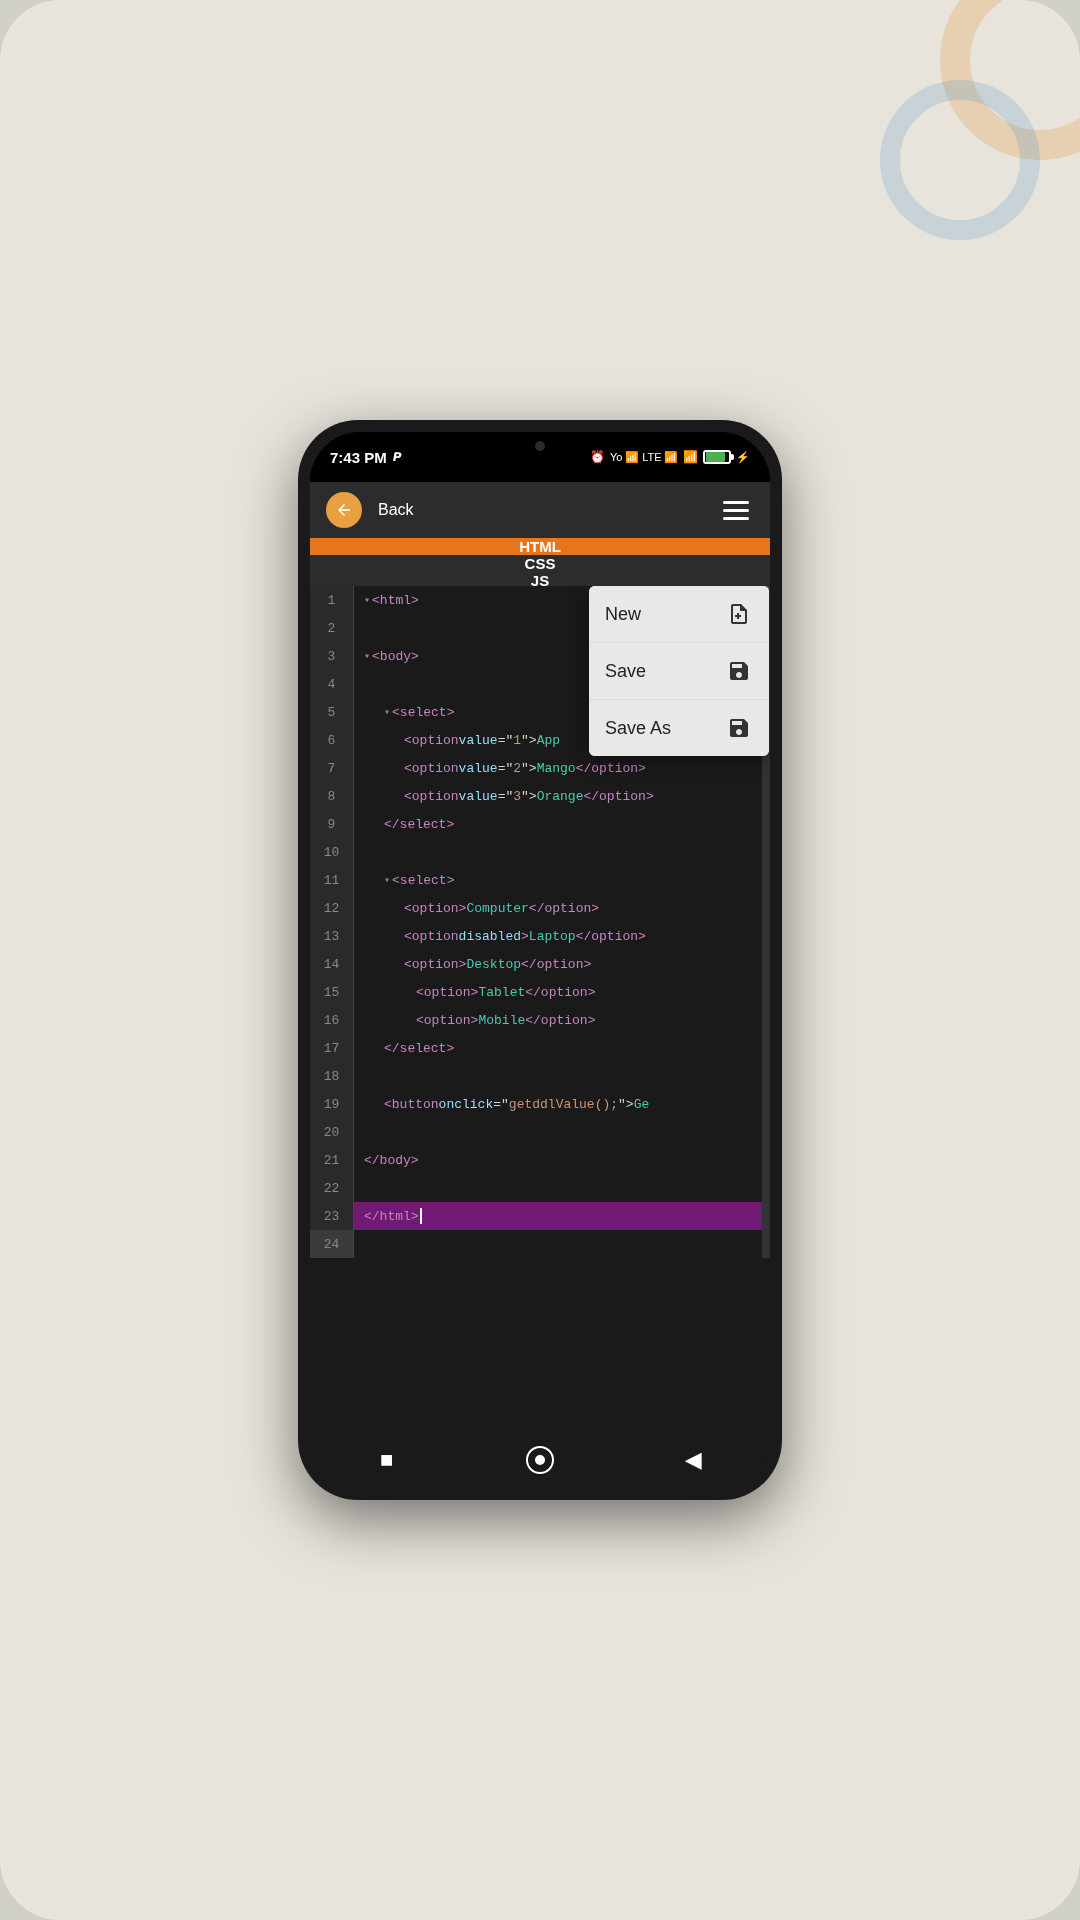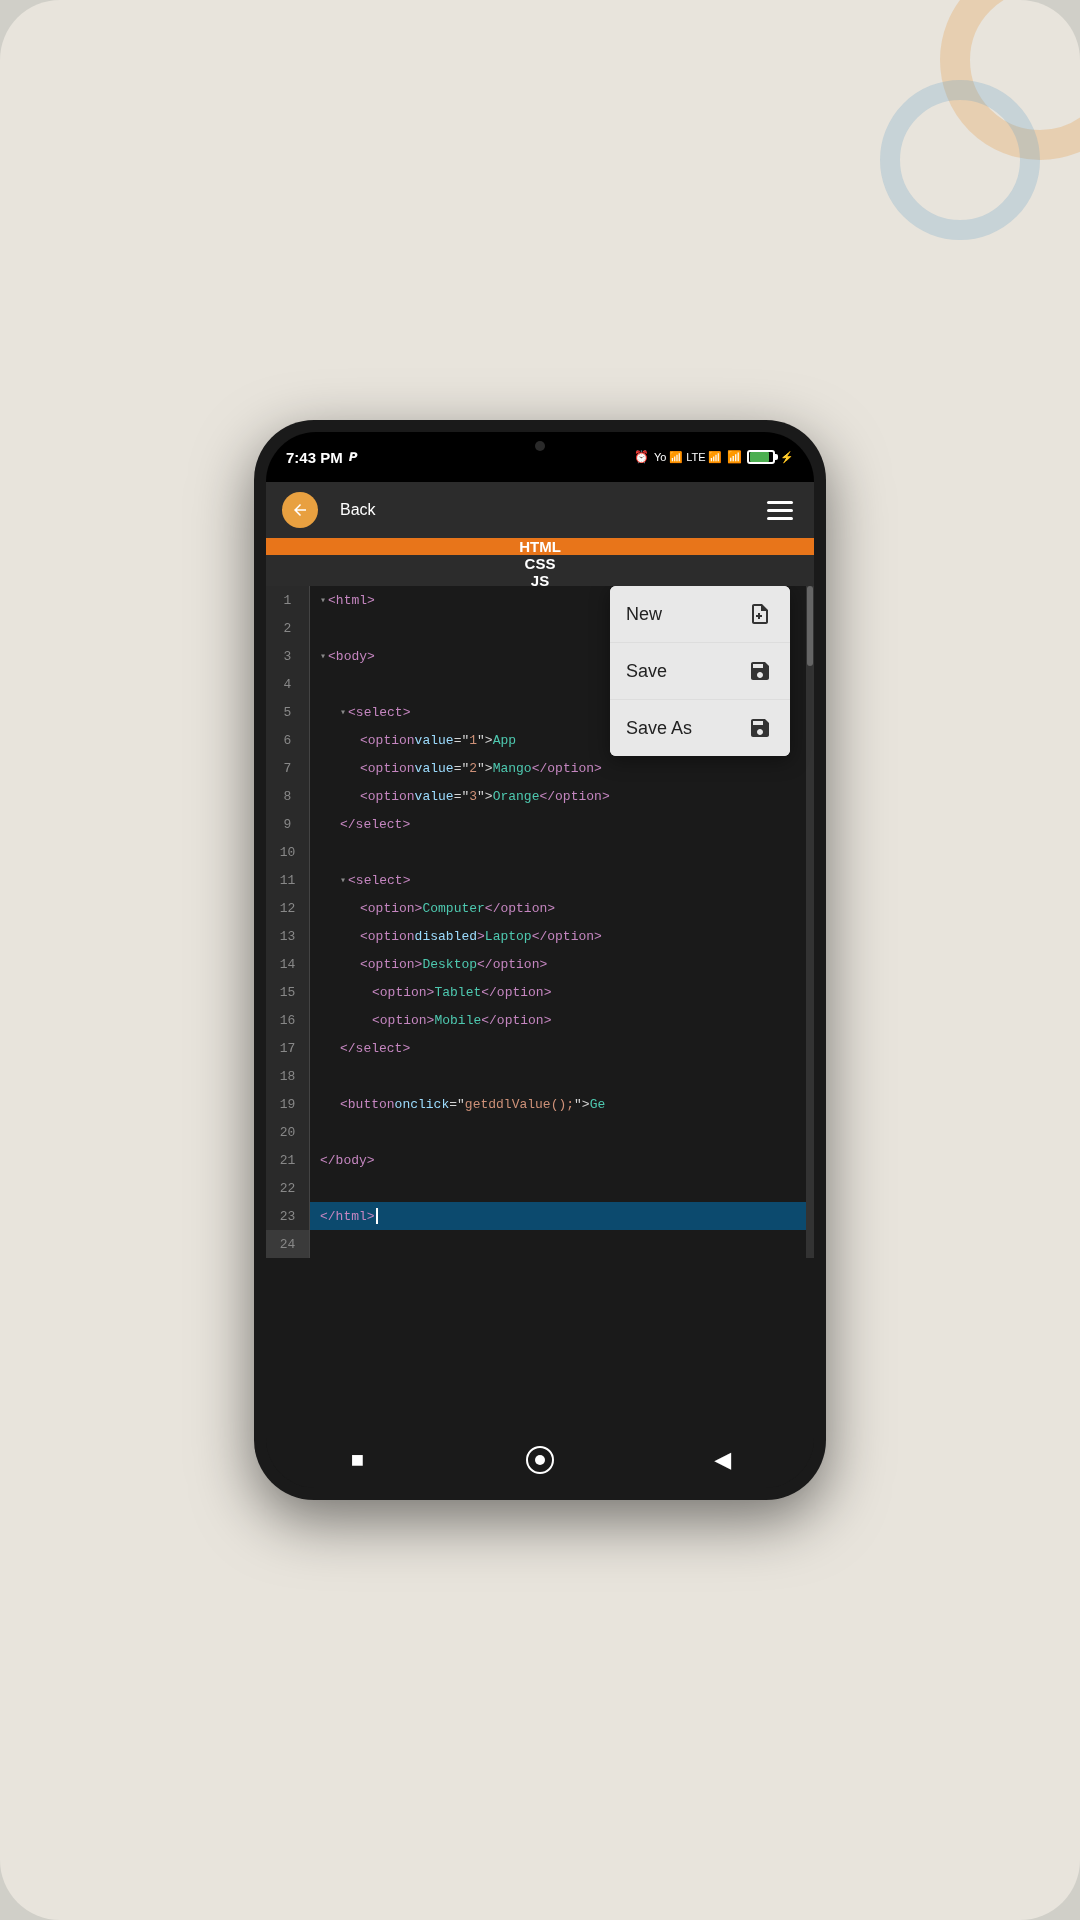--- a/index.html
+++ b/index.html
@@ -8,21 +8,21 @@
     body {
       background: #d0cfc8;
       display: flex;
       justify-content: center;
       align-items: center;
       min-height: 100vh;
       font-family: Arial, sans-serif;
     }
 
     .phone-frame {
-      width: 572px;
+      width: 484px;
       height: 1080px;
       background: #1a1a1a;
       border-radius: 60px;
       position: relative;
       box-shadow: 0 20px 60px rgba(0,0,0,0.5);
       overflow: hidden;
       padding-left: 8px;
     }
 
     .phone-inner {
@@ -118,21 +118,21 @@
       height: 56px;
       display: flex;
       align-items: center;
       justify-content: space-between;
       padding: 0 16px;
     }
 
     .back-btn {
       display: flex;
       align-items: center;
-      gap: 22px;
+      gap: 16px;
       color: #fff;
       cursor: pointer;
     }
 
     .back-circle {
       width: 36px;
       height: 36px;
       border-radius: 50%;
       background: #e8a040;
       display: flex;
@@ -229,21 +229,21 @@
       display: flex;
       align-items: center;
       padding-left: 10px;
       font-family: 'Courier New', monospace;
       font-size: 13px;
       white-space: nowrap;
       color: #e0e0e0;
     }
 
     .code-line.highlighted {
-      background: #0c4a6e;
+      background: #701a75;
     }
 
     
     .tag { color: #c586c0; }
     .attr { color: #9cdcfe; }
     .string { color: #ce9178; }
     .text-content { color: #4ec9b0; }
     .plain { color: #d4d4d4; }
 
     
@@ -260,21 +260,21 @@
       width: 6px;
       height: 80px;
       background: #666;
       border-radius: 3px;
       margin: auto;
     }
 
     
     .dropdown-menu {
       position: absolute;
-      right: 24px;
+      right: 1px;
       top: 0;
       background: #f0f0f0;
       border-radius: 6px;
       box-shadow: 0 4px 20px rgba(0,0,0,0.4);
       min-width: 180px;
       z-index: 100;
       overflow: hidden;
     }
 
     .menu-item {

